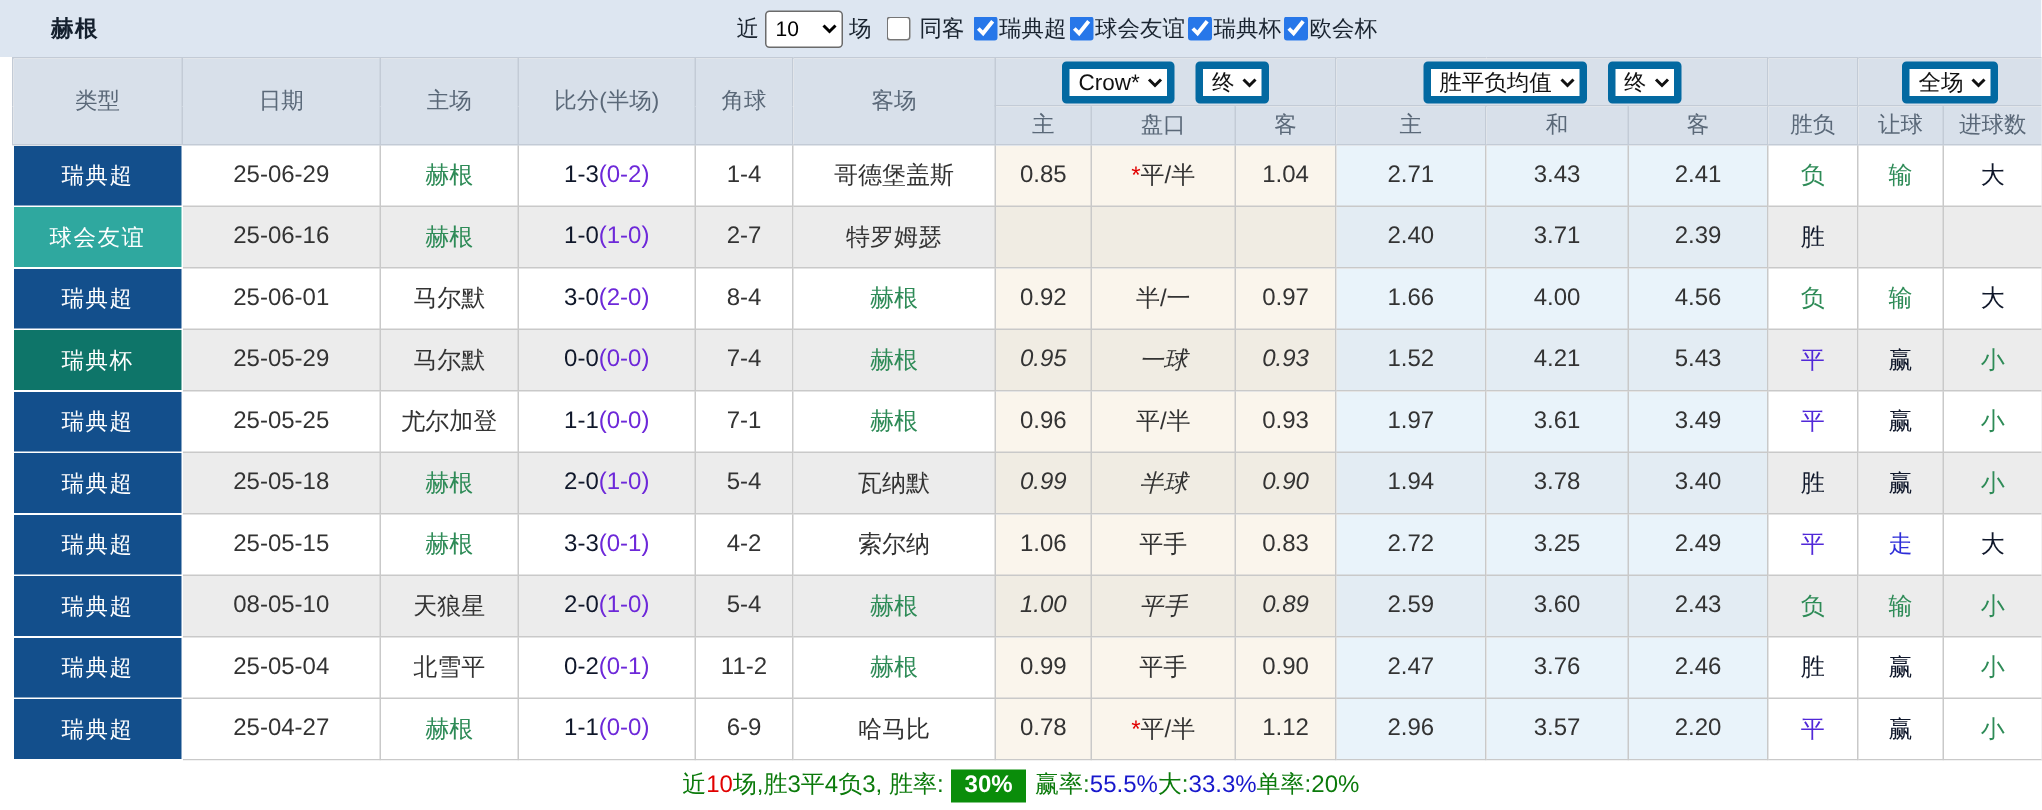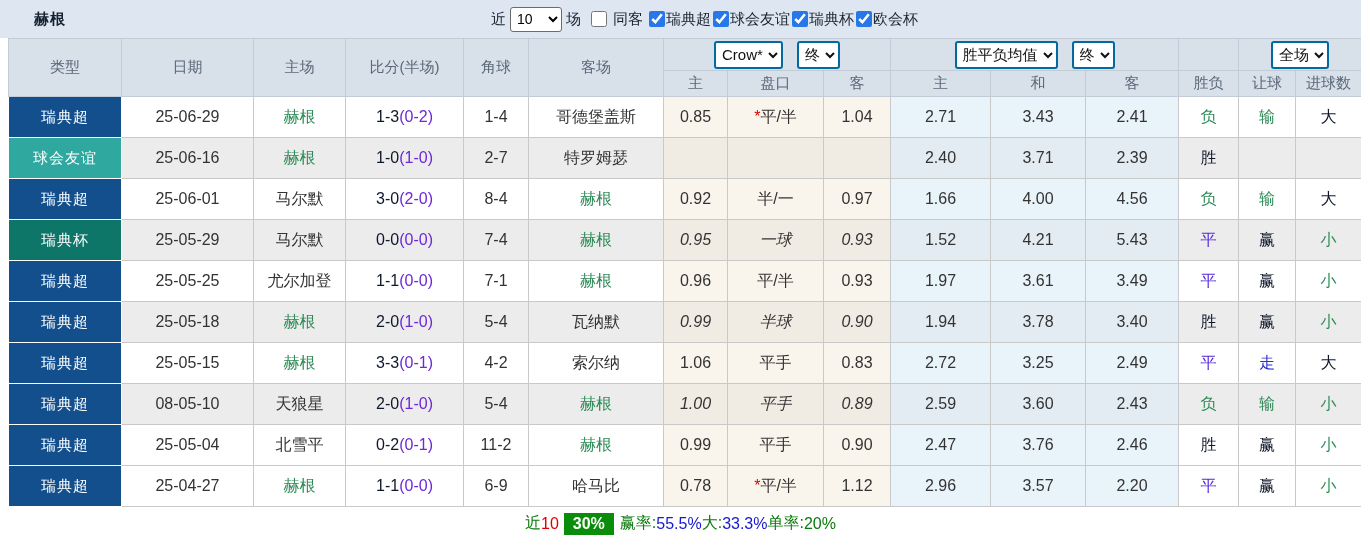--- a/index.html
+++ b/index.html
@@ -33,21 +33,21 @@
   table {
     border-collapse:collapse; table-layout:fixed;
     width:1353px; margin-left:8px; font-size:15px;
   }
   th, td { border:1px solid #c9c9c9; text-align:center; padding:0; overflow:hidden; white-space:nowrap; }
   thead th { background:#d8e0ea; color:#5a6878; font-weight:normal; border-color:#c3cbd6; }
   thead tr.h1 th { height:32px; }
   thead tr.h2 th { height:26px; font-size:15px; }
   select.hdr {
     height:28px; font-size:15px; background:#fff; color:#111;
-    border:2px solid #0369a1; border-radius:3px; padding:0 2px; margin:0 7px;
+    border:5px solid #0369a1; border-radius:3px; padding:0 2px; margin:0 7px;
   }
   tbody td { height:41px; font-size:16px; background:#fff; }
   td.c-type { color:#fff; border:1px solid #fff; font-size:15px; letter-spacing:1px; }
   .row-dark td { background:#ececec; }
   td.odds { background:#faf5ec; }
   td.avg  { background:#e9f3fa; }
   .row-dark td.odds { background:#f0ece3;font-style:italic; }
   .row-dark td.avg  { background:#e3ecf3; }
   .c-red    { color:#0f172a; }
   .c-green  { color:#2e8b57; }
@@ -320,20 +320,21 @@
         <td><span class="c-violet">平</span></td>
         <td><span class="c-red">赢</span></td>
         <td><span class="c-green">小</span></td>
       </tr>
     </tbody>
 </table>
 
 <div class="summary">
   <span class="sg">近</span>
     <span class="sr">10</span>
+    <span class="sg">场,胜3平4负3, 胜率:</span>
     <span class="badge30">30%</span>
     <span class="sg sgap">赢率:</span>
     <span class="sb">55.5%</span>
     <span class="sg sgap">大:</span>
     <span class="sb">33.3%</span>
     <span class="sg sgap">单率:</span>
     <span class="sg">20%</span>
 </div>
 
 </body></html>

